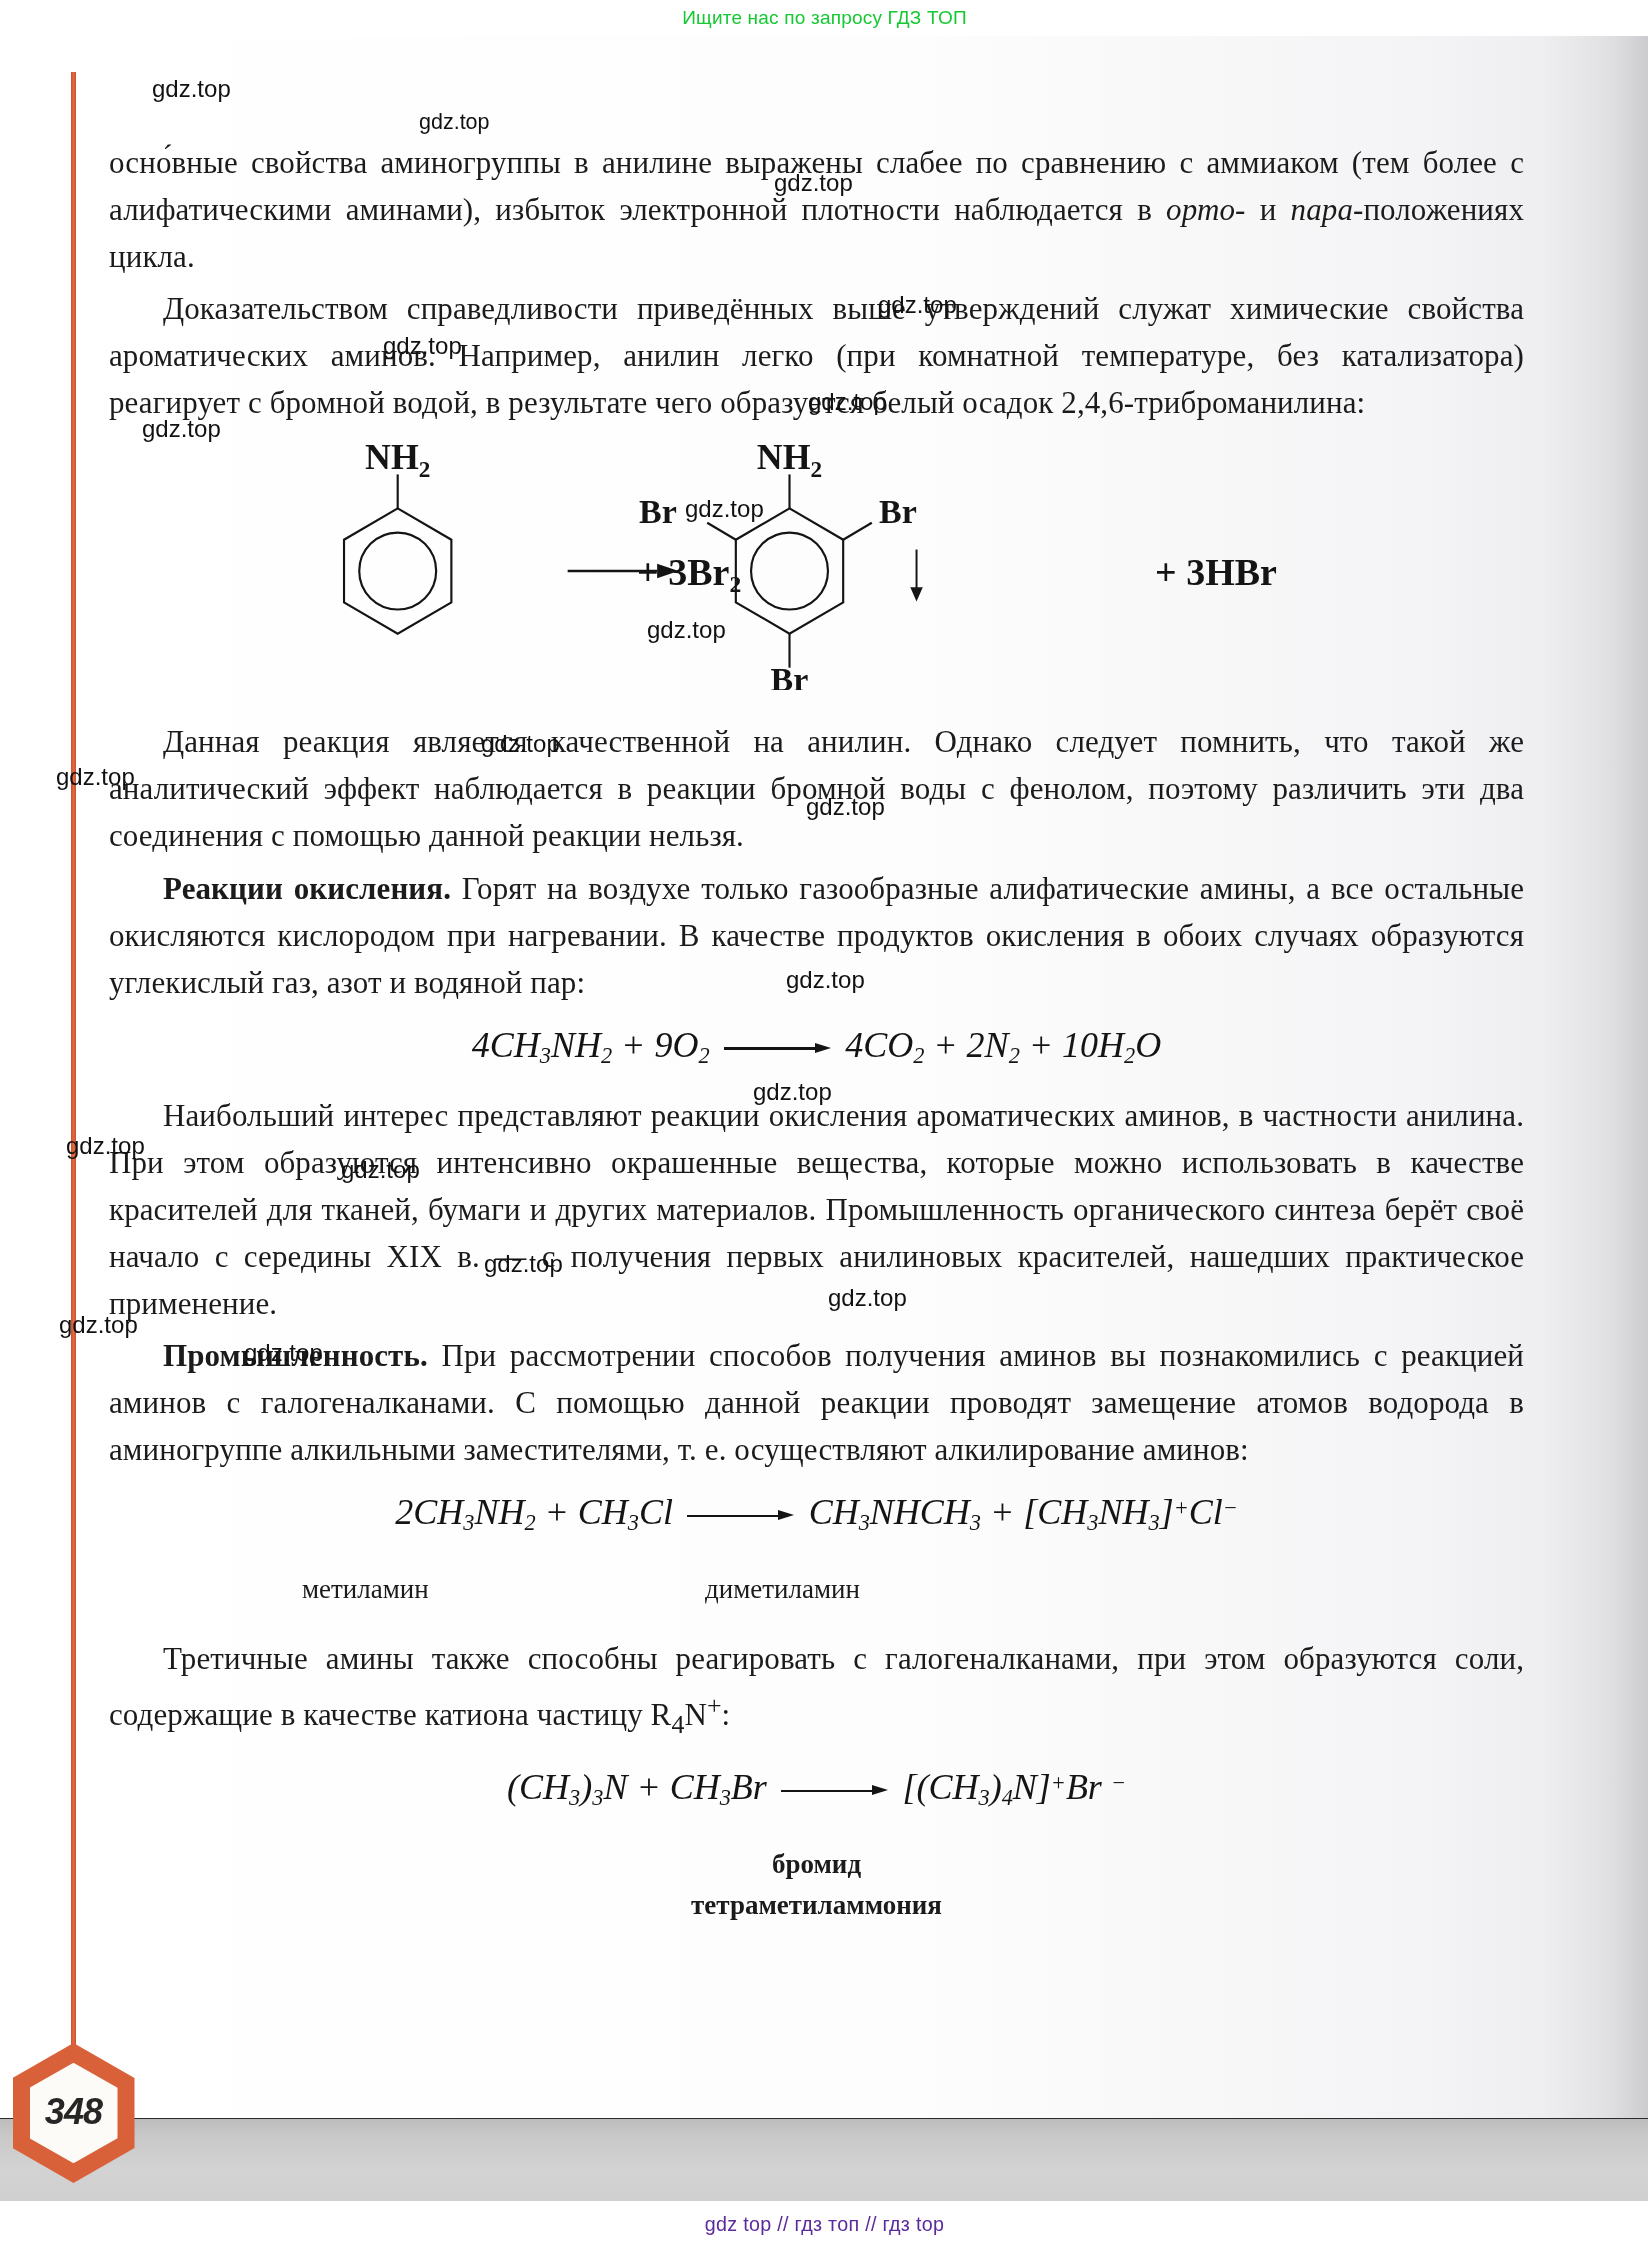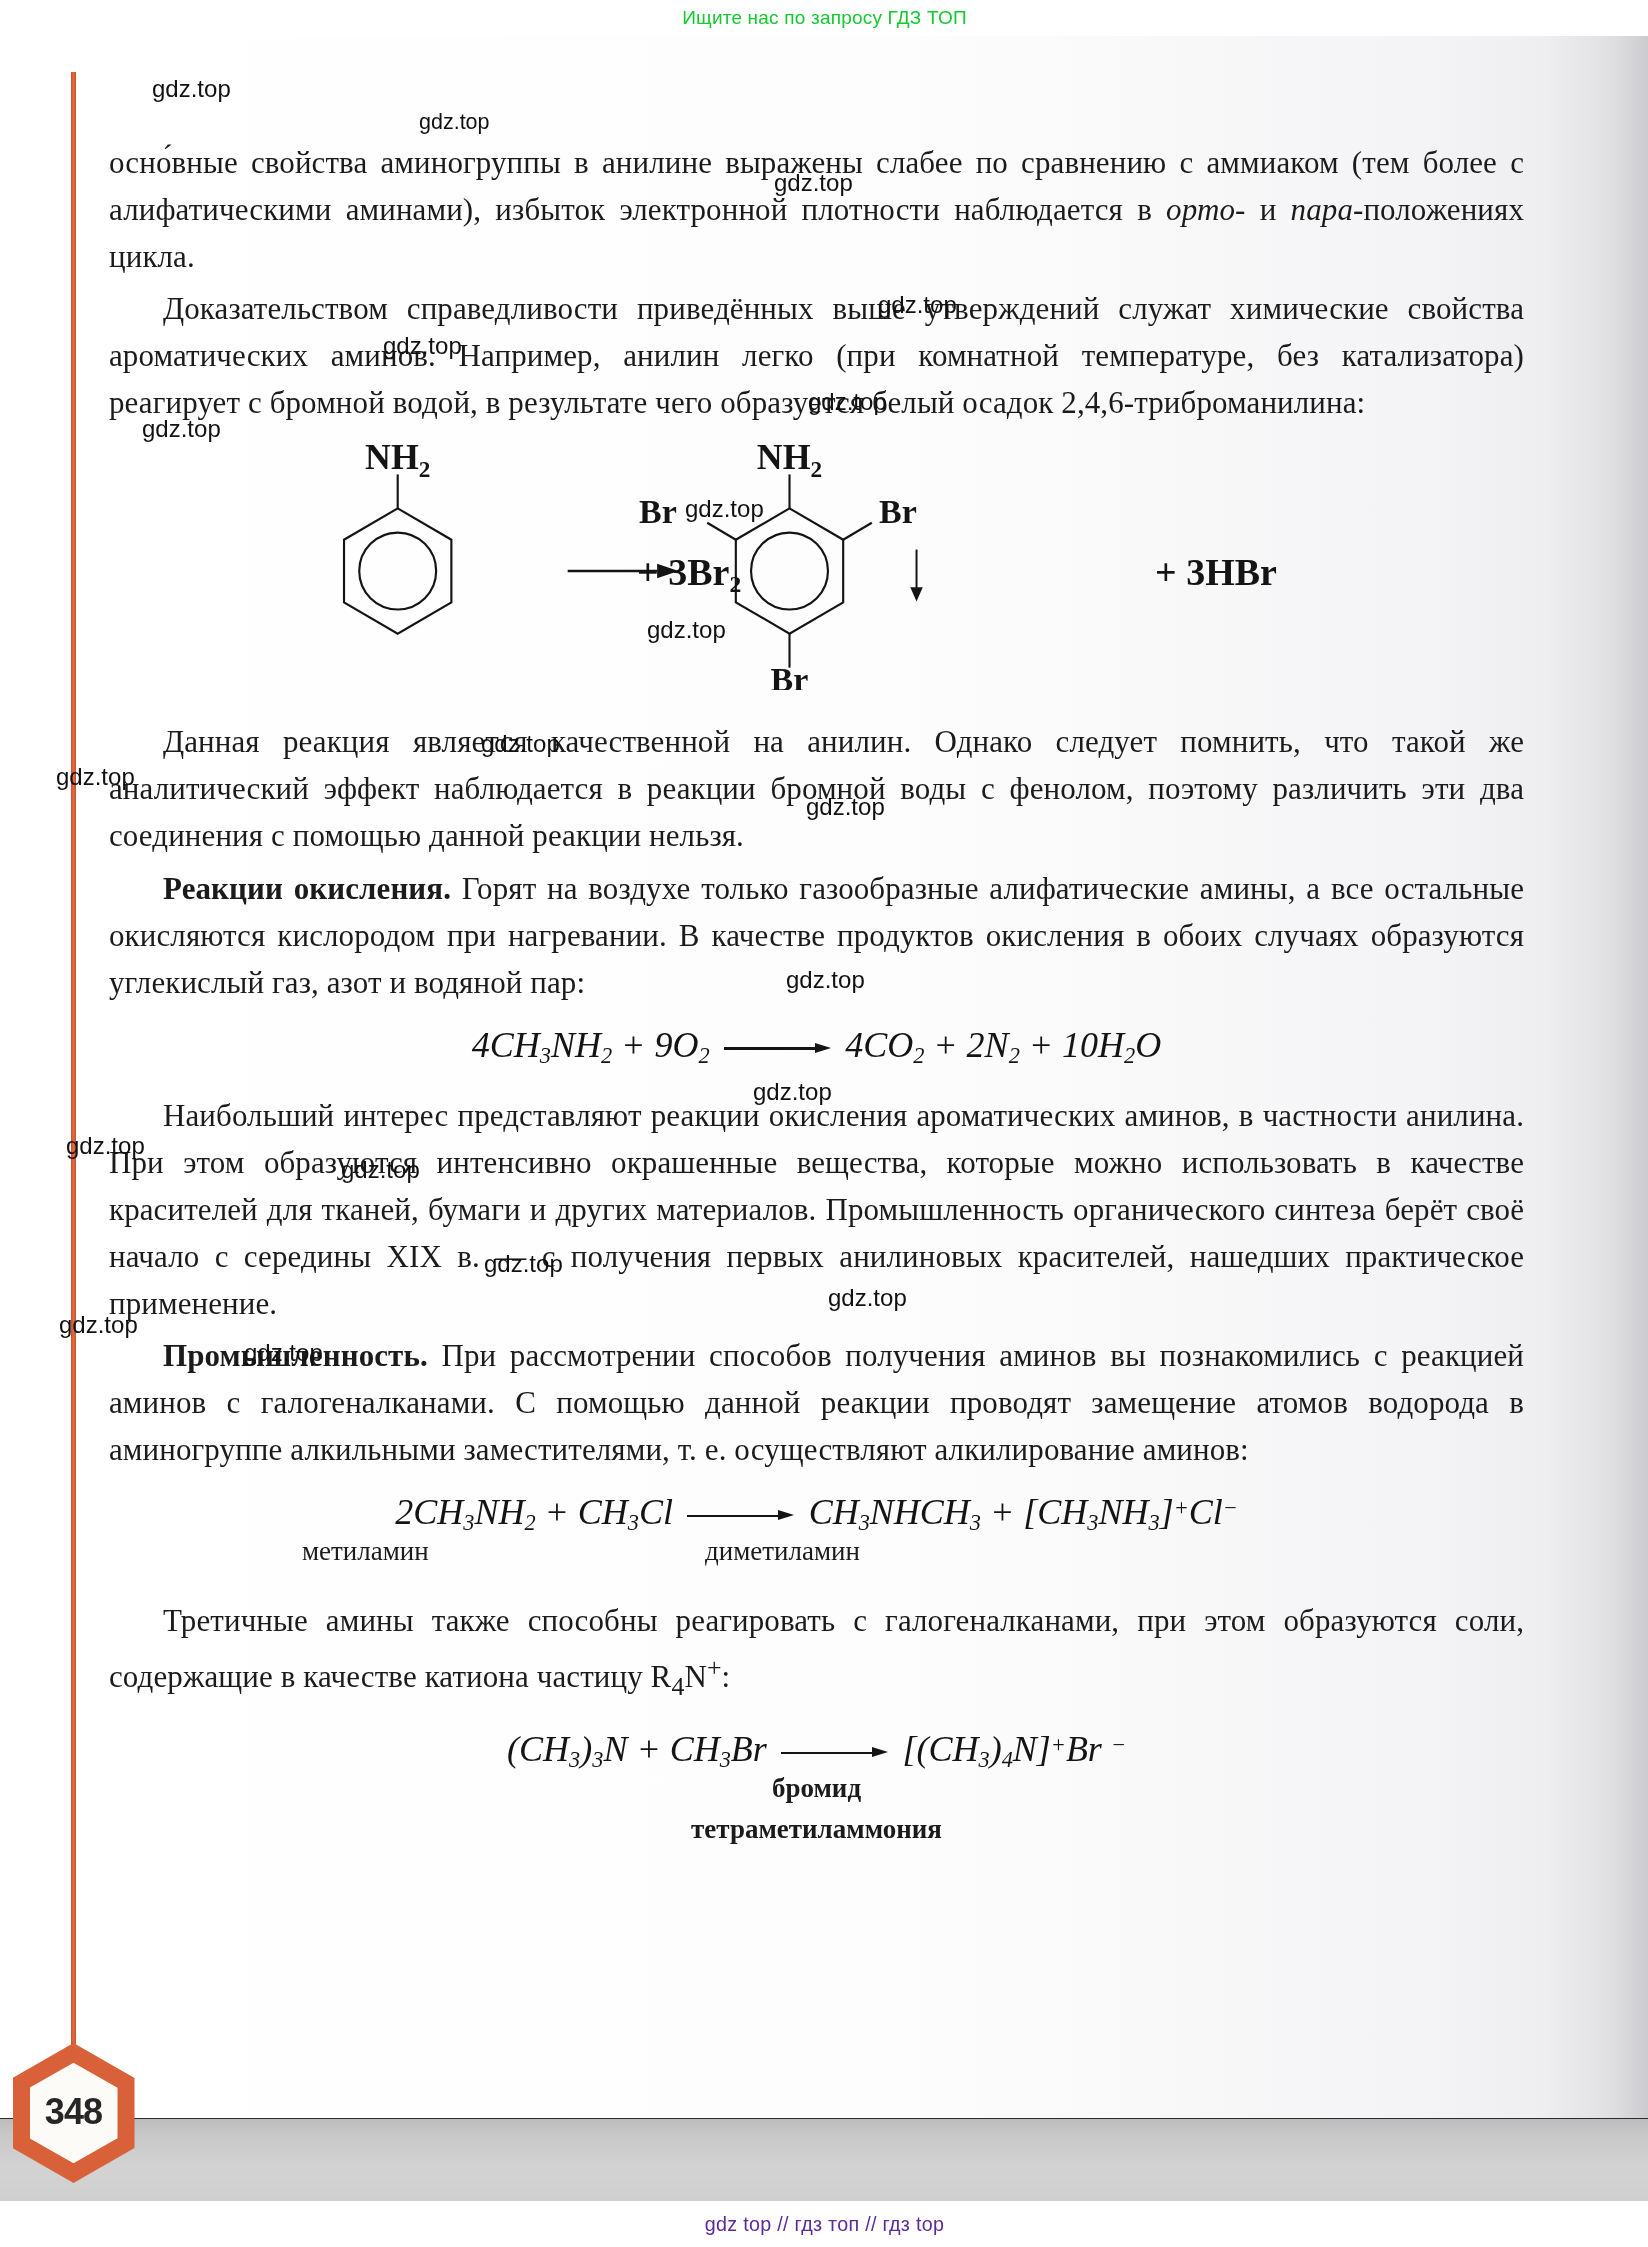--- a/index.html
+++ b/index.html
@@ -39,21 +39,21 @@
   }
 
   
   #margin-rule{
     position:absolute;left:71px;top:36px;width:5.4px;height:2105px;
     background:linear-gradient(to right,#c8512b,#e06a42,#c8512b);
   }
 
   
   #page-number-badge{
-    position:absolute;left:12.5px;top:2043px;width:122px;height:140px;
+    position:absolute;left:12.5px;top:2043px;width:122px;height:140px;font-style:italic;
   }
   #page-number-badge .hex-outer{
     position:absolute;inset:0;background:#d9613a;
     clip-path:polygon(50% 0%,100% 25%,100% 75%,50% 100%,0% 75%,0% 25%);
   }
   #page-number-badge .hex-inner{
     position:absolute;left:17px;top:19.7px;right:17px;bottom:19.7px;
     background:#fdfbf7;
     clip-path:polygon(50% 0%,100% 25%,100% 75%,50% 100%,0% 75%,0% 25%);
   }
@@ -94,21 +94,21 @@
   }
   .arrow-long::before{
     content:"";position:absolute;left:0;top:5.4px;width:93px;height:2.2px;background:#141414;
   }
   .arrow-long::after{
     content:"";position:absolute;right:0;top:0.9px;
     border-top:5.4px solid transparent;border-bottom:5.4px solid transparent;
     border-left:16px solid #141414;
   }
   .sublabels{
-    position:relative;height:38px;font-size:27px;color:#1b1b1b;
+    position:relative;height:38px;font-size:27px;color:#1b1b1b;margin-top:38px;
   }
   .sublabels span{position:absolute;top:0;}
 
   
   .scheme{position:relative;height:251px;font-weight:bold;}
   .scheme .svgwrap{position:absolute;left:0;top:0;}
   .scheme .plus-term{
     position:absolute;font-size:38px;color:#141414;white-space:nowrap;text-align:right;
   }
   .scheme .plus-term sub{font-size:.62em;vertical-align:-.28em;}

